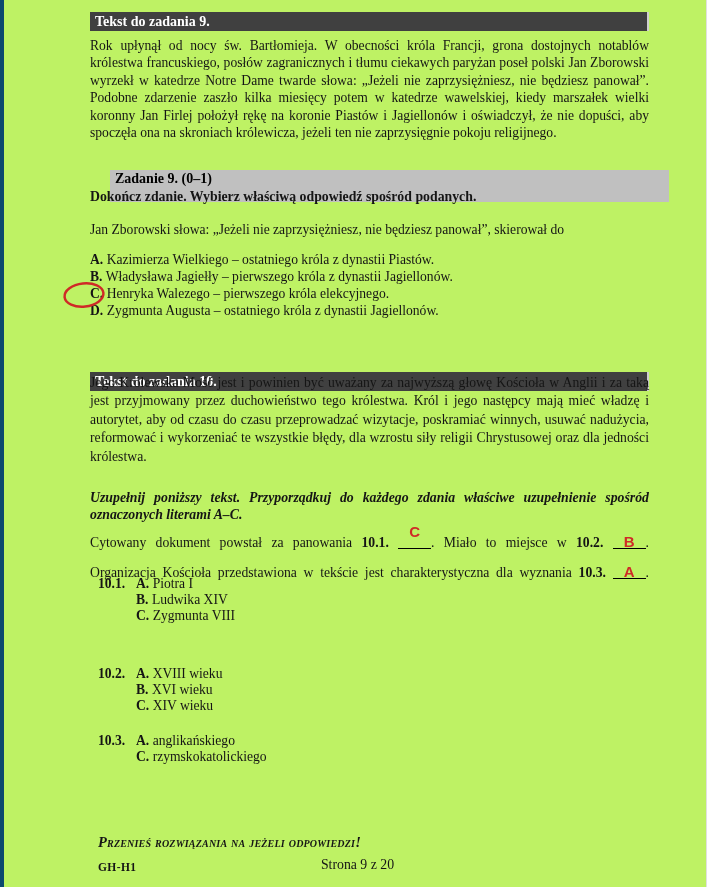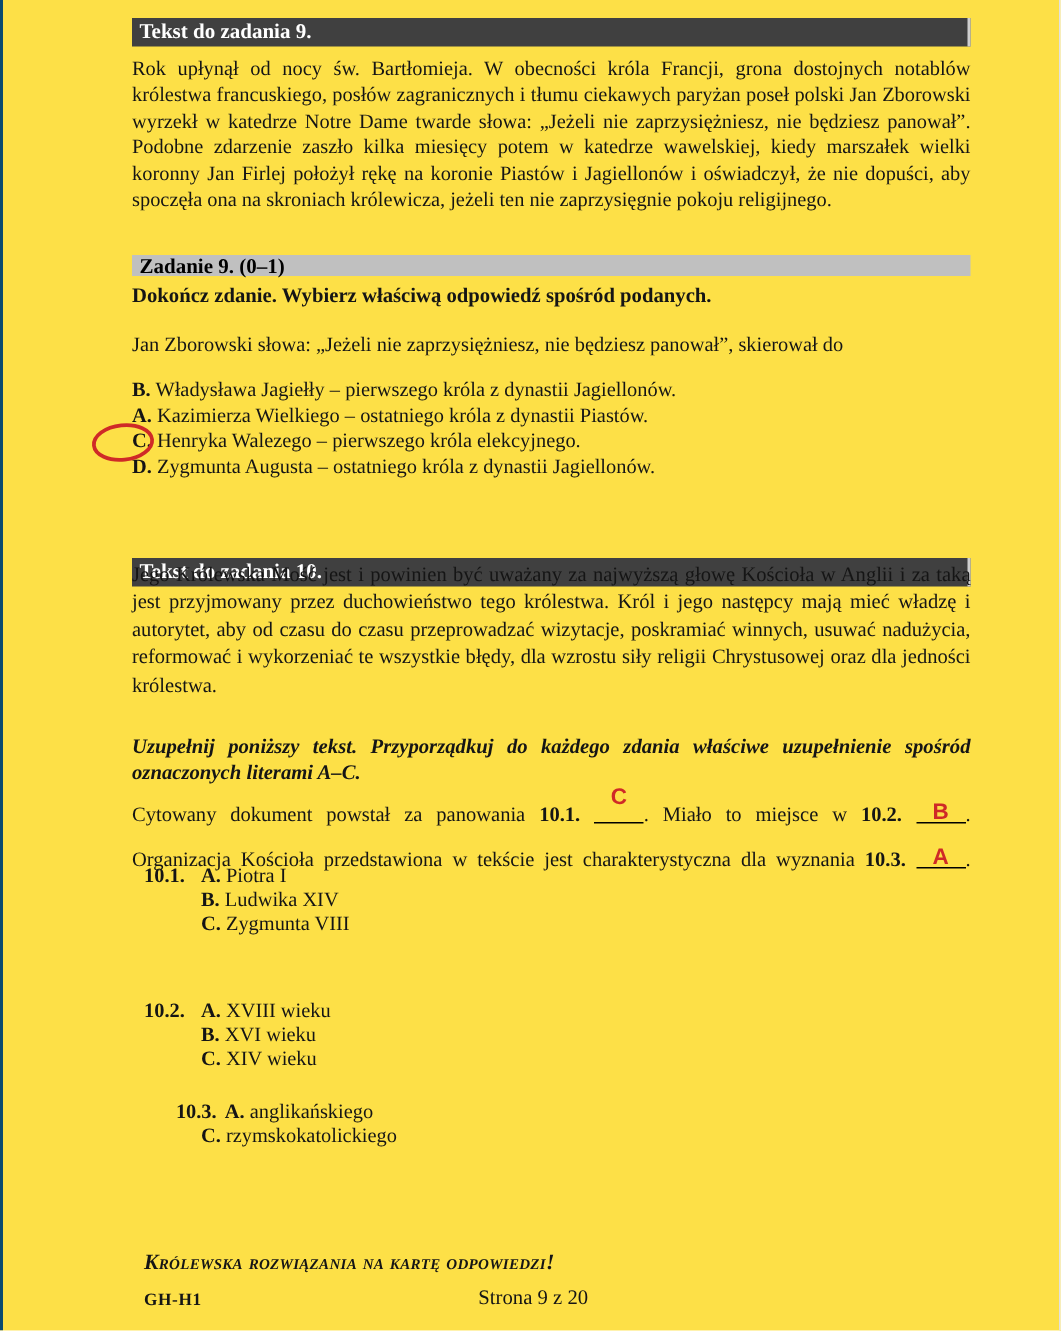--- a/index.html
+++ b/index.html
@@ -1,28 +1,28 @@
 <!DOCTYPE html>
 <html lang="pl" style="--header-bar: #404040; --task-bar: #c0c0c0; --answer-red: #cf2a27;"><head>
 <meta charset="utf-8">
 <style>
   html,body { margin:0; padding:0; background:#fff; }
   .page {
-    position:relative; width:707px; height:887px; background:#fde047;
+    position:relative; width:707px; height:887px; background:#bef264;
     font-family:"Liberation Serif","DejaVu Serif",serif; color:#151515;
     font-size:13.6px; overflow:hidden;
-    border-left:2px solid #0c4a6e; border-right:1px solid #e0e0e0; box-sizing:border-box;
+    border-left:4px solid #0c4a6e; border-right:1px solid #e0e0e0; box-sizing:border-box;
   }
   .abs { position:absolute; left:86px; width:559px; }
   .bar {
     height:19px; line-height:19px; padding-left:5px; box-sizing:border-box;
     font-weight:bold; font-size:14px;
   }
   .bar-dark { background:var(--header-bar,#404040); color:#ffffff; border-right:2px solid #cfcfcf; }
-  .bar-gray { background:var(--task-bar,#c0c0c0); color:#000; height:14px; line-height:18px; }
+  .bar-gray { background:var(--task-bar,#c0c0c0); color:#000; height:32px; line-height:18px;margin-left:20px; }
   .para { text-align:justify; }
   #para9  { top:37px;  line-height:17.45px; }
   #para10 { top:374px; line-height:18.4px; font-size:13.7px; }
   #bar-text9  { top:12px; }
   #bar-task9  { top:170px; }
   #bar-text10 { top:340px;margin-top:32px; }
   #bar-task10 { top:470px; }
   #task9-instr  { top:189px; font-weight:bold; font-size:13.8px; }
   #task9-stem   { top:222px; }
   #task9-opts   { top:251px; line-height:17.1px; }
@@ -40,21 +40,21 @@
   }
   .ans {
     position:absolute; left:50%; transform:translateX(-50%); bottom:-1px;
     color:var(--answer-red,#cf2a27); font-family:"Liberation Sans","DejaVu Sans",sans-serif;
     font-weight:bold; font-size:15px; line-height:1;
   }
   .ans-raised { bottom:9px; }
   .subq { position:absolute; left:94px; line-height:16.15px; }
   #subq-101 { top:576px; }
   #subq-102 { top:666px; }
-  #subq-103 { top:733px;text-align:center; }
+  #subq-103 { top:733px; }
   .subq-num { display:inline-block; width:38px; font-weight:bold; }
   .subq-row.cont { padding-left:38px; }
   .circle-mark { position:absolute; left:57px; top:280px; }
   #transfer-note {
     position:absolute; left:94px; top:834px; font-weight:bold; font-style:italic;
     font-variant:small-caps; font-size:14.5px; letter-spacing:0.2px;
   }
   #footer-code { position:absolute; left:94px; top:861px; font-weight:bold; font-size:11.5px; letter-spacing:0.4px; }
   #footer-page { position:absolute; left:0; top:857px; width:707px; text-align:center; font-size:13.8px; }
 </style>
@@ -68,22 +68,22 @@
   </div>
   <div class="abs para" id="para9">Rok upłynął od nocy św. Bartłomieja. W obecności króla Francji, grona dostojnych notablów królestwa francuskiego, posłów zagranicznych i tłumu ciekawych paryżan poseł polski Jan Zborowski wyrzekł w katedrze Notre Dame twarde słowa: „Jeżeli nie zaprzysiężniesz, nie będziesz panował”. Podobne zdarzenie zaszło kilka miesięcy potem w katedrze wawelskiej, kiedy marszałek wielki koronny Jan Firlej położył rękę na koronie Piastów i Jagiellonów i oświadczył, że nie dopuści, aby spoczęła ona na skroniach królewicza, jeżeli ten nie zaprzysięgnie pokoju religijnego.</div>
 
   <div class="abs bar bar-gray" id="bar-task9">
     <span>Zadanie 9. (0–1)</span>
   </div>
   <div class="abs" id="task9-instr">Dokończ zdanie. Wybierz właściwą odpowiedź spośród podanych.</div>
   <div class="abs" id="task9-stem">Jan Zborowski słowa: „Jeżeli nie zaprzysiężniesz, nie będziesz panował”, skierował do</div>
 
   <div class="abs" id="task9-opts">
+    <div class="opt"><b>A.</b> <span>Kazimierza Wielkiego – ostatniego króla z dynastii Piastów.</span></div>
     <div class="opt"><b>B.</b> <span>Władysława Jagiełły – pierwszego króla z dynastii Jagiellonów.</span></div>
-    <div class="opt"><b>A.</b> <span>Kazimierza Wielkiego – ostatniego króla z dynastii Piastów.</span></div>
     <div class="opt"><b>C.</b> <span>Henryka Walezego – pierwszego króla elekcyjnego.</span></div>
     <div class="opt"><b>D.</b> <span>Zygmunta Augusta – ostatniego króla z dynastii Jagiellonów.</span></div>
   </div>
 
   <svg class="circle-mark" width="46" height="30" viewBox="0 0 46 30">
     <ellipse cx="23" cy="15" rx="19.5" ry="11.5" fill="none" stroke="#cf2a27" stroke-width="2.5" transform="rotate(-6 23 15)"></ellipse>
   </svg>
 
   <div class="abs bar bar-dark" id="bar-text10">
     <span>Tekst do zadania 10.</span>
@@ -117,17 +117,17 @@
     <div class="subq-row"><b class="subq-num">10.2.</b><b>A.</b> <span>XVIII wieku</span></div>
     <div class="subq-row cont"><b>B.</b> <span>XVI wieku</span></div>
     <div class="subq-row cont"><b>C.</b> <span>XIV wieku</span></div>
   </div>
 
   <div class="subq" id="subq-103">
     <div class="subq-row"><b class="subq-num">10.3.</b><b>A.</b> <span>anglikańskiego</span></div>
     <div class="subq-row cont"><b>C.</b> <span>rzymskokatolickiego</span></div>
   </div>
 
-  <div id="transfer-note">Królewska rozwiązania na kartę odpowiedzi!</div>
+  <div id="transfer-note">Przenieś rozwiązania na jeżeli odpowiedzi!</div>
   <div id="footer-code">GH-H1</div>
   <div id="footer-page">Strona 9 z 20</div>
 
 </div>
 
 </body></html>

